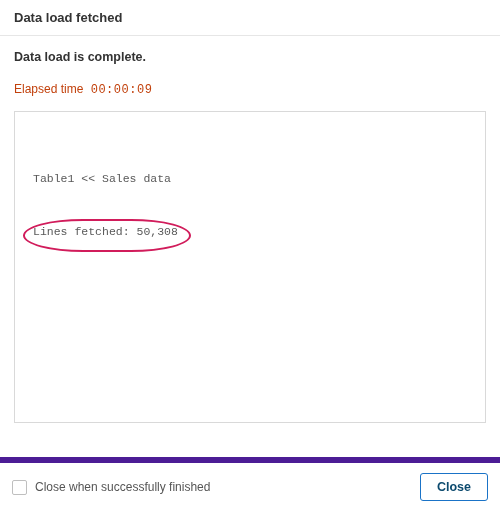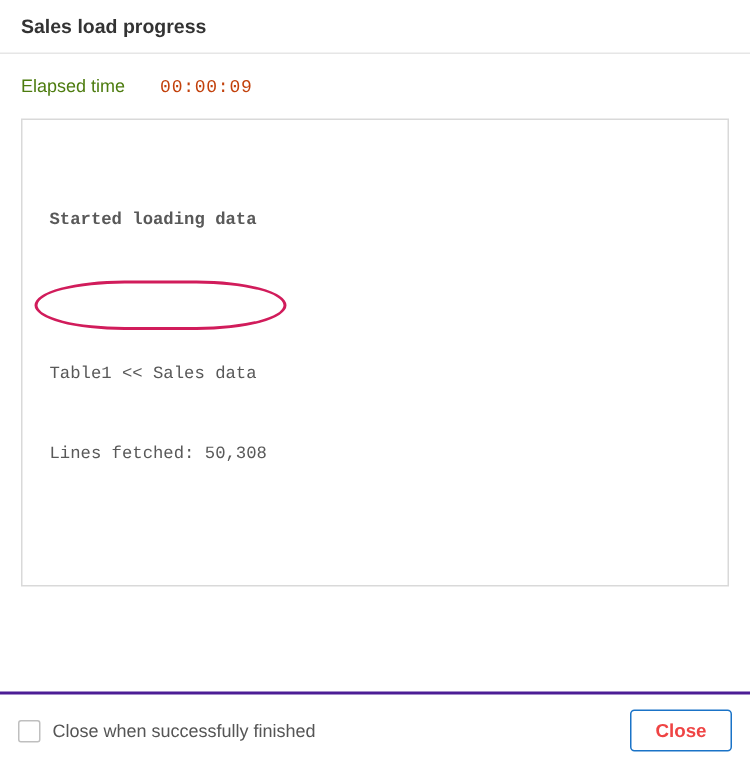--- a/index.html
+++ b/index.html
@@ -2,21 +2,21 @@
 <html><head>
 <meta charset="utf-8">
 <style>
   * { box-sizing: border-box; margin: 0; padding: 0; }
   html, body { width: 500px; height: 511px; font-family: -apple-system, BlinkMacSystemFont, "Segoe UI", Arial, sans-serif; background: #fff; color: #333; }
   .titlebar { padding: 10px 14px; border-bottom: 1px solid #e6e6e6; }
   .titlebar h1 { font-size: 13px; font-weight: 700; color: #333; }
   .content { padding: 14px 14px 6px 14px; }
   .status-line { font-size: 12.5px; font-weight: 700; color: #333; margin-bottom: 18px; }
   .elapsed-row { font-size: 12px; color: #555; margin-bottom: 14px; }
-  .elapsed-row .label { display: inline-block; margin-right: 20px; color:#4d7c0f;}
+  .elapsed-row .label { display: inline-block; margin-right: 4px; color:#c2410c;}
   .elapsed-row .value { font-family: "Consolas","Menlo","Courier New",monospace; color: #c2410c; letter-spacing: 0.5px; }
   .log-panel {
     border: 1px solid #d9d9d9;
     background: #fff;
     padding: 22px 18px 28px 18px;
     height: 312px;
     font-family: "Consolas","Menlo","Courier New",monospace;
     font-size: 11.5px;
     line-height: 1.55;
     color: #595959;
@@ -32,64 +32,62 @@
     border-radius: 50% / 70%;
     width: 168px;
     height: 33px;
     left: 8px;
     top: 107px;
     pointer-events: none;
   }
   .footer {
     position: absolute;
     left: 0; right: 0; bottom: 0;
-    border-top: 2px solid #4c1d95;
+    border-top: 6px solid #4c1d95;
     padding: 10px 12px;
     display: flex;
     align-items: center;
     justify-content: space-between;
     background: #fff;
   }
   .check-wrap { display: flex; align-items: center; gap: 8px; font-size: 12px; color: #555; }
   .checkbox {
     width: 15px; height: 15px;
     border: 1px solid #bfbfbf;
     border-radius: 2px;
     background: #fff;
     display: inline-block;
   }
   .close-btn {
     border: 1px solid #1a73c7;
-    color: #ef4444;
+    color: #0c4a6e;
     background: #fff;
     font-size: 12.5px;
     font-weight: 600;
     padding: 6px 16px;
     border-radius: 3px;
     cursor: pointer;
   }
 </style>
 </head>
 <body>
 
 <div class="titlebar">
-  <h1>Sales load progress</h1>
+  <h1>Data load fetched</h1>
 </div>
 
 <div class="content">
+  <div class="status-line">Data load is complete.</div>
 
   <div class="elapsed-row">
     <span class="label">Elapsed time</span>
     <span class="value">00:00:09</span>
   </div>
 
   <div class="log-panel">
-    <div class="log-block">
-      <span class="strong log-line">Started loading data</span>
-    </div>
     <div class="log-block">
       <span class="log-line">Table1 &lt;&lt; Sales data</span>
       <span class="log-line">Lines fetched: 50,308</span>
       
       
       
     </div>
 
     <div class="highlight-ring"></div>
   </div>

